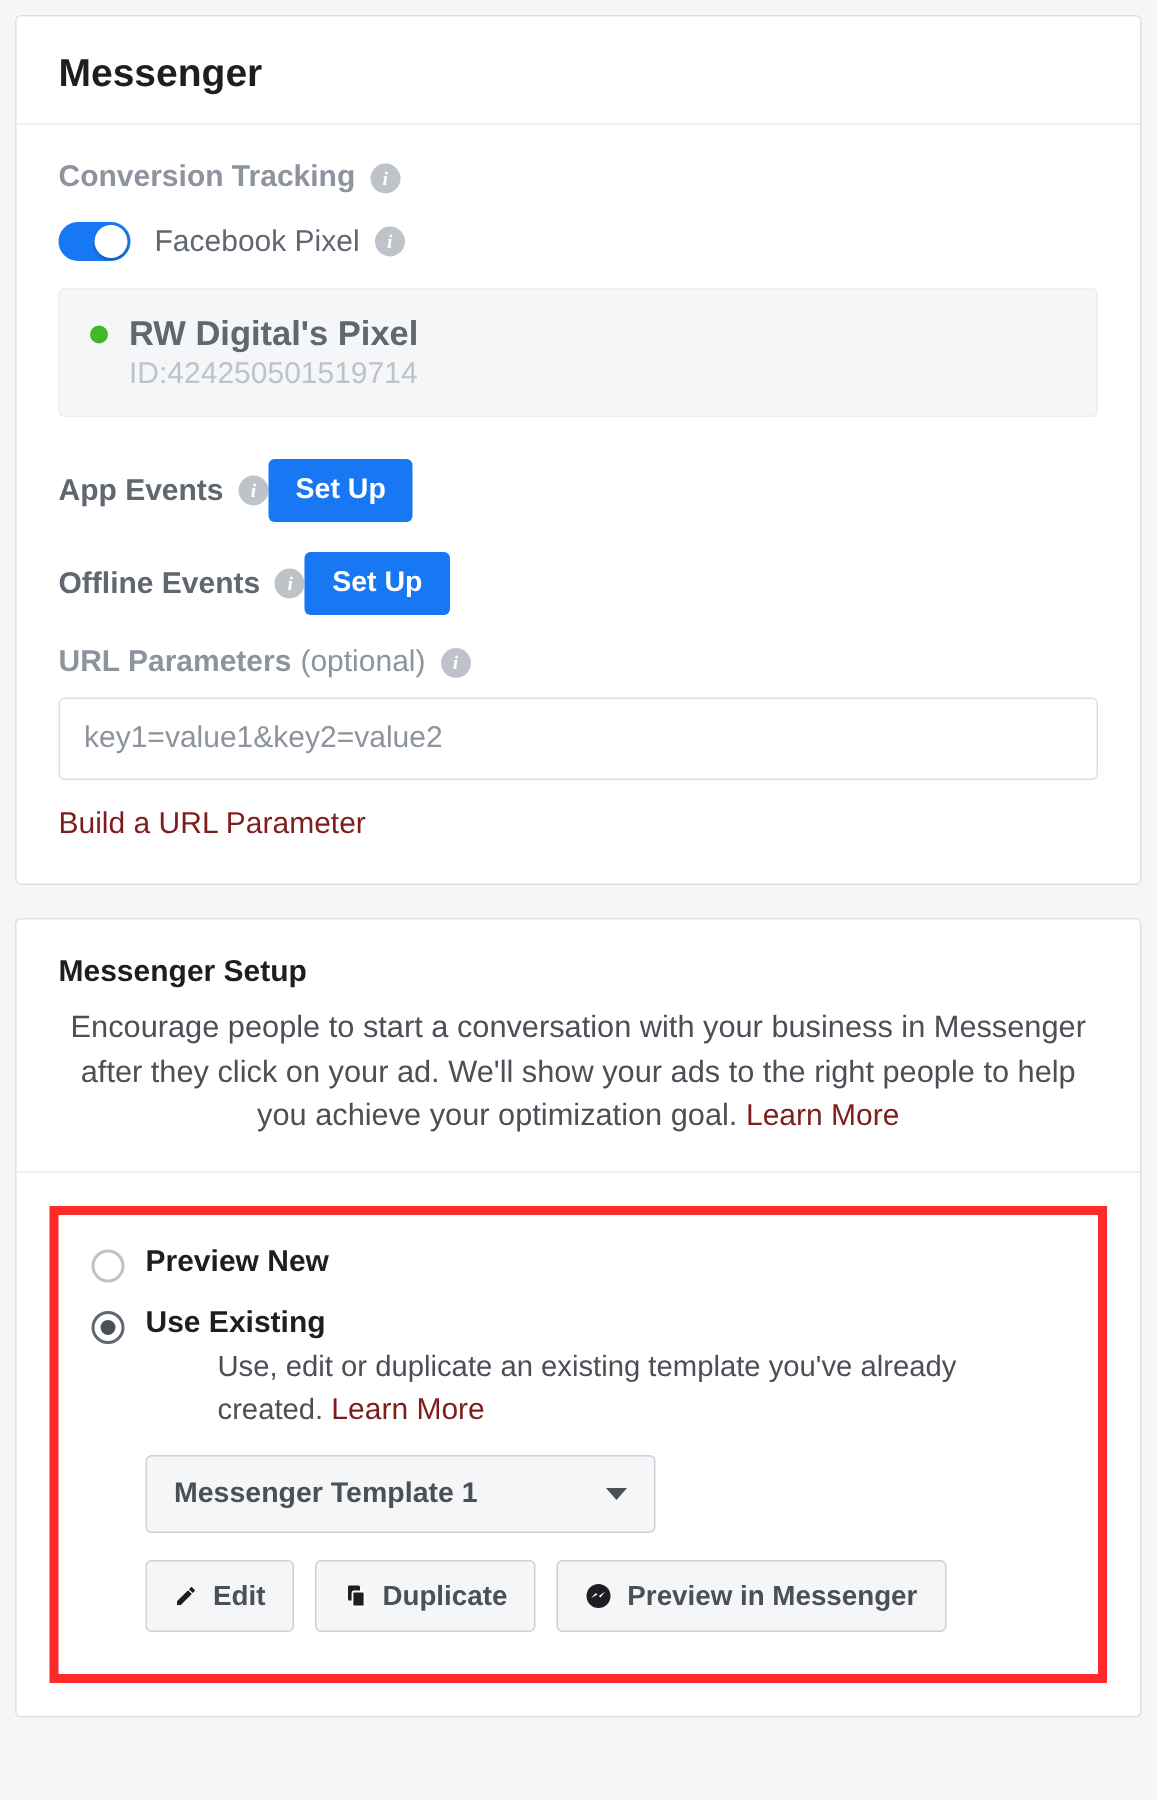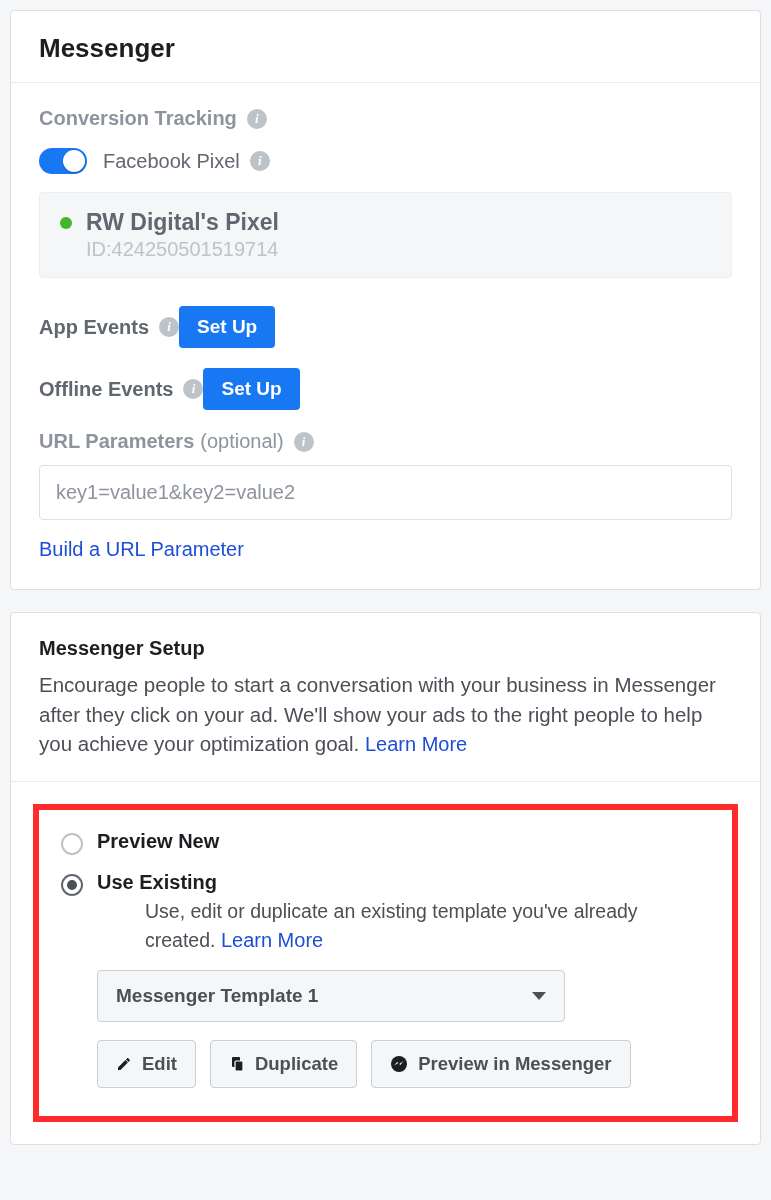--- a/index.html
+++ b/index.html
@@ -148,38 +148,39 @@
     width: 100%;
     border: 1px solid #dddfe2;
     border-radius: 4px;
     padding: 15px 16px;
     font-size: 20px;
     color: #606770;
     margin-bottom: 18px;
   }
   .url-input::placeholder { color: #8d949e; }
   .link {
-    color: #1d4ed8;
+    color: #7f1d1d;
     font-size: 20px;
     cursor: pointer;
     text-decoration: none;
   }
   .messenger-header {
     padding: 24px 28px 22px;
     border-bottom: 1px solid #e9eaed;
   }
   .messenger-header h2 {
     font-size: 20px;
     font-weight: 700;
     margin-bottom: 10px;
   }
   .messenger-desc {
     font-size: 20.5px;
     color: #4b4f56;
     line-height: 1.45;
+    text-align: center;
   }
   .highlight-box {
     margin: 22px;
     border: 6px solid #ff2a2a;
     padding: 20px 22px 28px;
   }
   .radio-row {
     display: flex;
     align-items: flex-start;
     margin-bottom: 16px;
@@ -220,21 +221,21 @@
     line-height: 1.4;
     margin-left: 48px;
   }
   .select-box {
     display: flex;
     align-items: center;
     justify-content: space-between;
     border: 1px solid #ccd0d5;
     border-radius: 4px;
     padding: 14px 18px;
-    width: 468px;
+    width: 340px;
     margin-left: 36px;
     margin-top: 16px;
     margin-bottom: 18px;
     cursor: pointer;
     background: #f5f6f7;
   }
   .select-text {
     font-size: 19px;
     font-weight: 600;
     color: #4b4f56;

